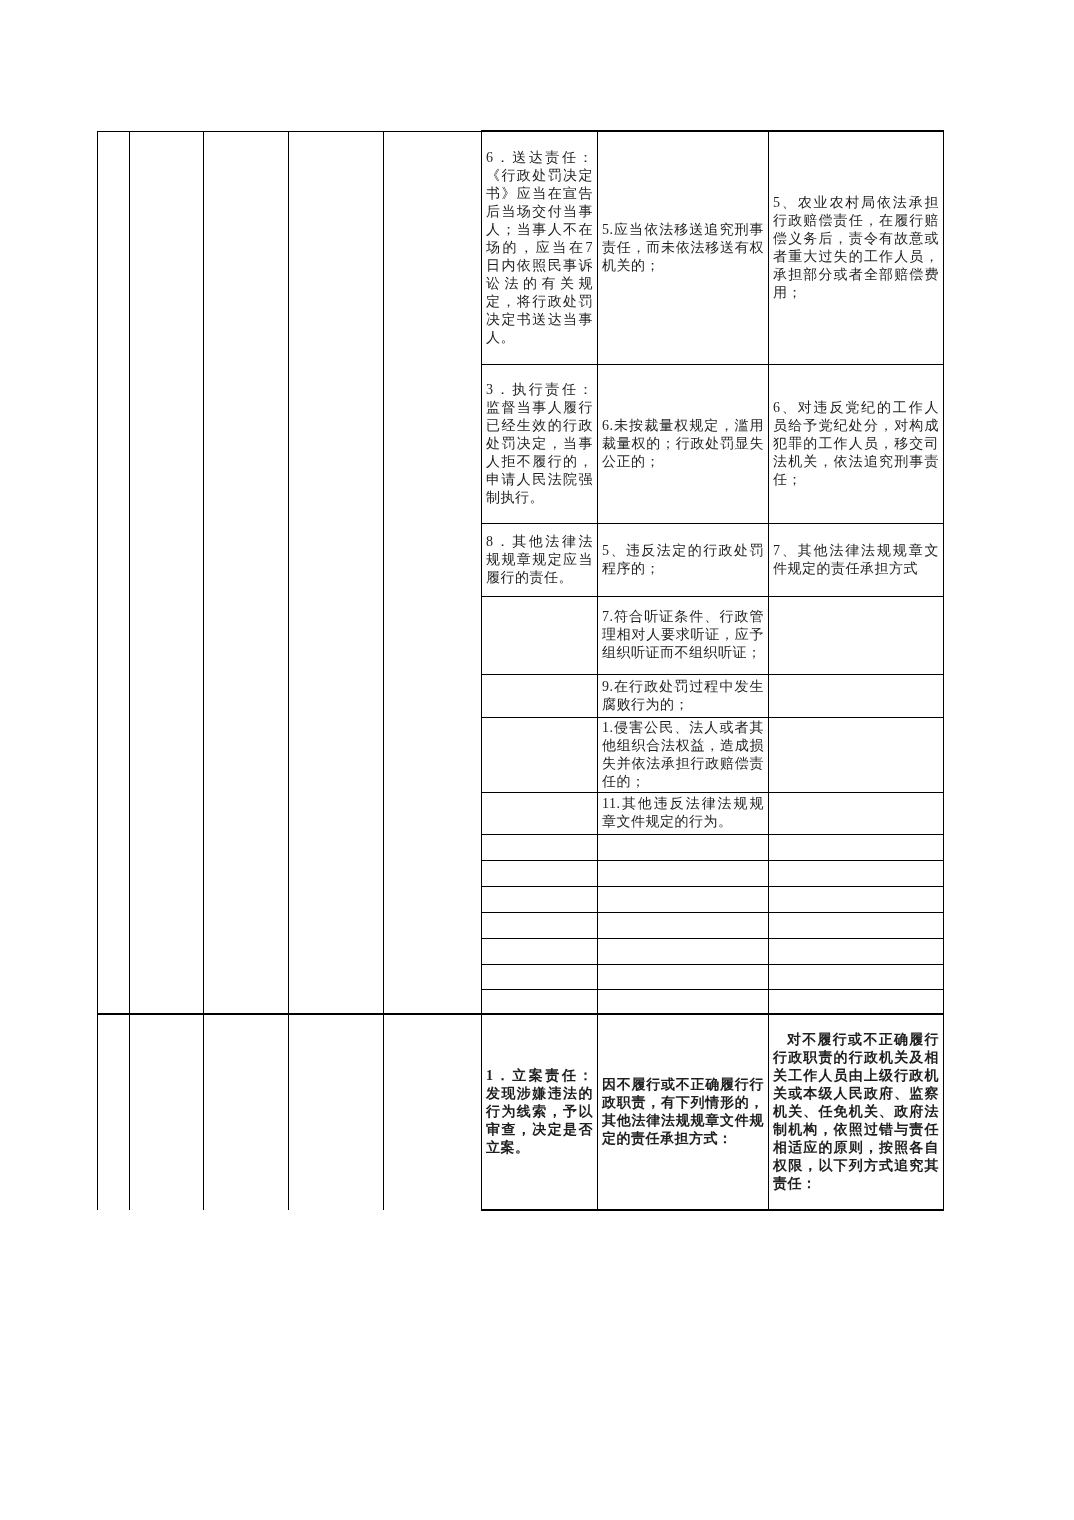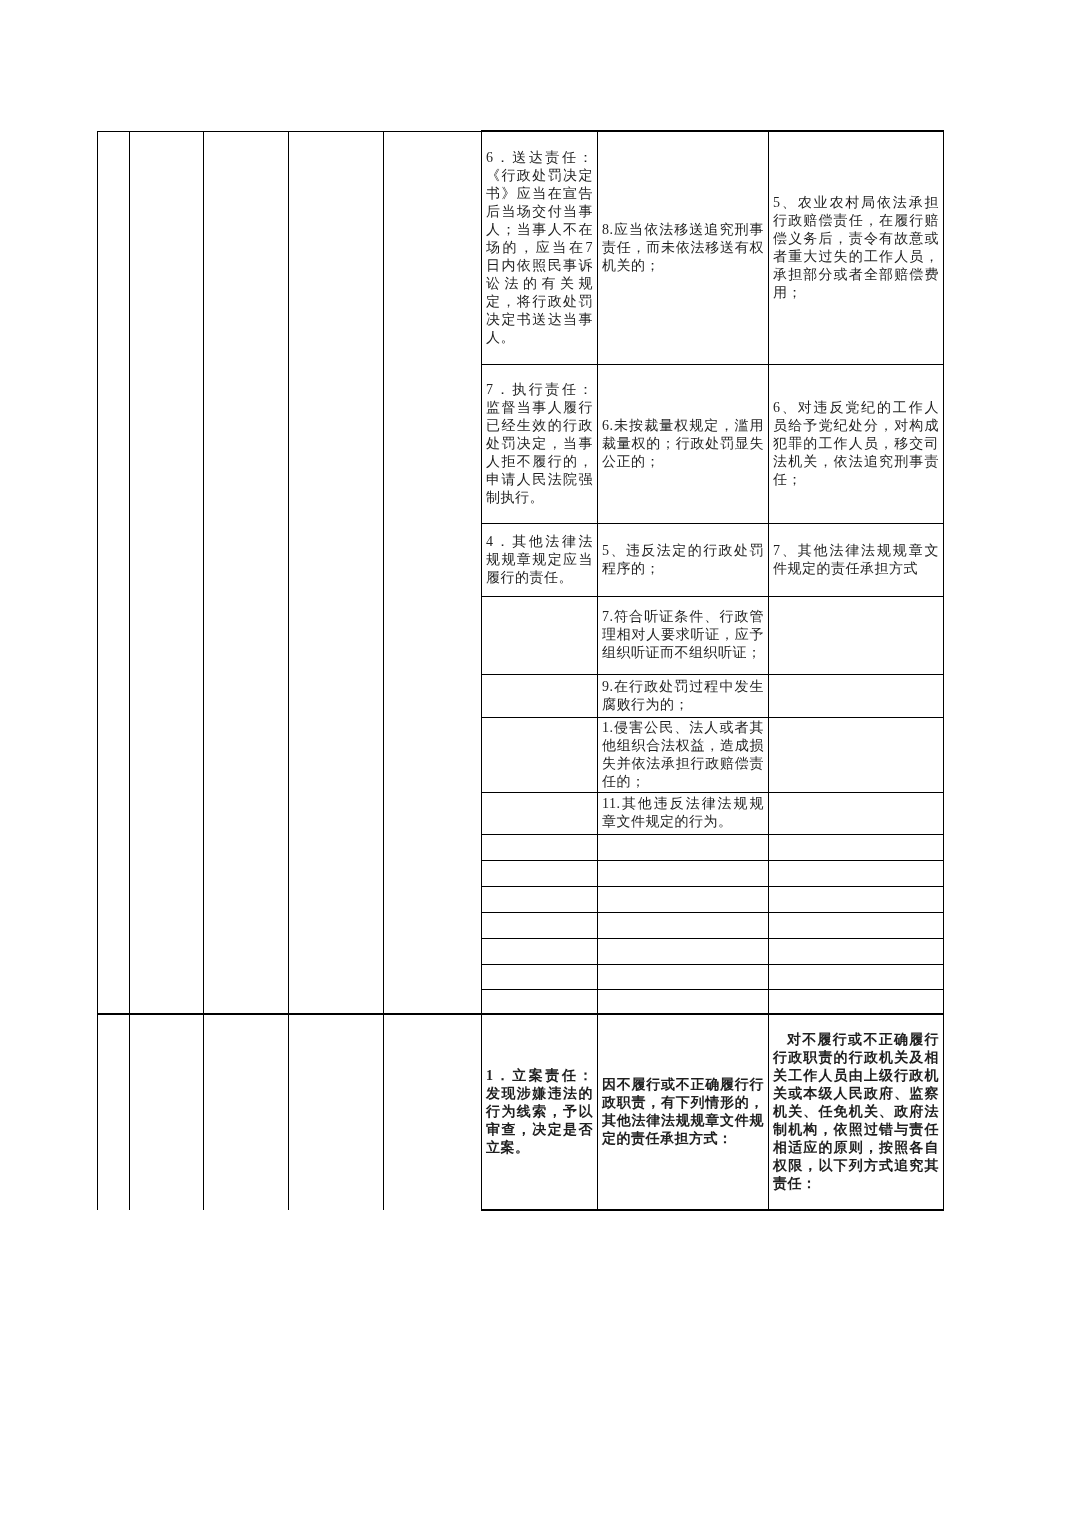--- a/index.html
+++ b/index.html
@@ -59,30 +59,30 @@
         <col style="width:175px">
     </colgroup>
     <tbody>
       <tr class="first" style="height:233px">
         <td class="leftcol" rowspan="14"></td>
         <td class="leftcol" rowspan="14"></td>
         <td class="leftcol" rowspan="14"></td>
         <td class="leftcol" rowspan="14"></td>
         <td class="leftcol" rowspan="14"></td>
         <td class="content c6">6．送达责任：《行政处罚决定书》应当在宣告后当场交付当事人；当事人不在场的，应当在7日内依照民事诉讼法的有关规定，将行政处罚决定书送达当事人。</td>
-        <td class="content c7">8.应当依法移送追究刑事责任，而未依法移送有权机关的；</td>
+        <td class="content c7">5.应当依法移送追究刑事责任，而未依法移送有权机关的；</td>
         <td class="content c8">5、农业农村局依法承担行政赔偿责任，在履行赔偿义务后，责令有故意或者重大过失的工作人员，承担部分或者全部赔偿费用；</td>
       </tr>
       <tr style="height:159px">
-        <td class="content c6">7．执行责任：监督当事人履行已经生效的行政处罚决定，当事人拒不履行的，申请人民法院强制执行。</td>
+        <td class="content c6">3．执行责任：监督当事人履行已经生效的行政处罚决定，当事人拒不履行的，申请人民法院强制执行。</td>
         <td class="content c7">6.未按裁量权规定，滥用裁量权的；行政处罚显失公正的；</td>
         <td class="content c8">6、对违反党纪的工作人员给予党纪处分，对构成犯罪的工作人员，移交司法机关，依法追究刑事责任；</td>
       </tr>
       <tr style="height:73px">
-        <td class="content c6">4．其他法律法规规章规定应当履行的责任。</td>
+        <td class="content c6">8．其他法律法规规章规定应当履行的责任。</td>
         <td class="content c7">5、违反法定的行政处罚程序的；</td>
         <td class="content c8">7、其他法律法规规章文件规定的责任承担方式</td>
       </tr>
       <tr style="height:78px">
         <td class="content c6"></td>
         <td class="content c7">7.符合听证条件、行政管理相对人要求听证，应予组织听证而不组织听证；</td>
         <td class="content c8"></td>
       </tr>
       <tr style="height:43px">
         <td class="content c6"></td>

